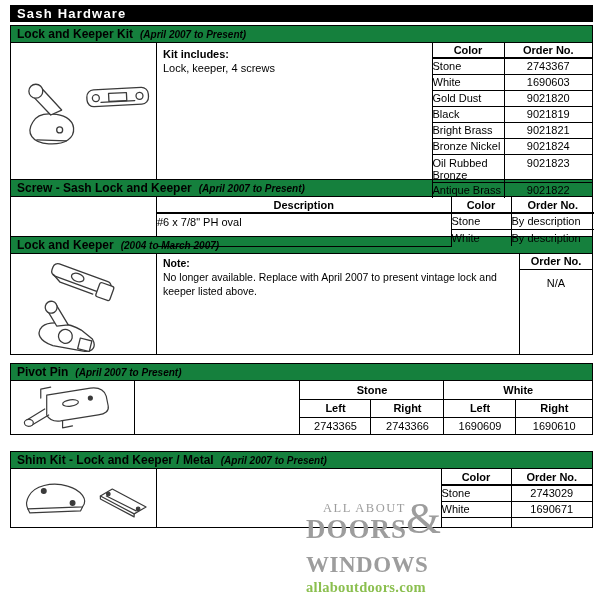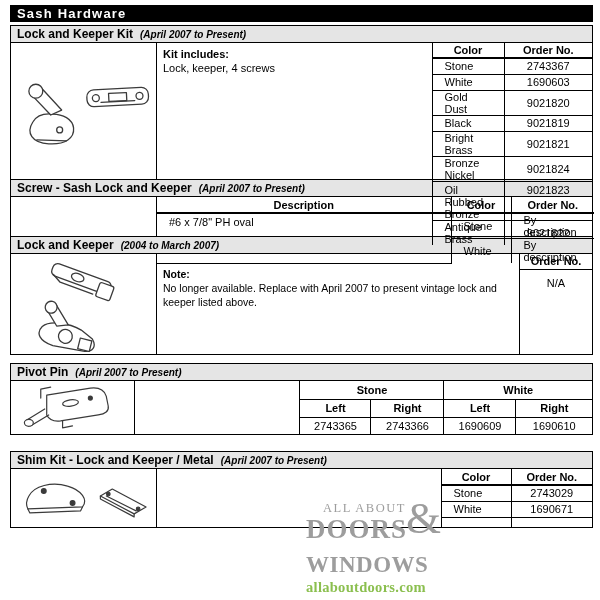--- a/index.html
+++ b/index.html
@@ -12,36 +12,36 @@
   .titlebar{
     background:#000;color:#fff;font-weight:bold;font-size:13px;
     letter-spacing:1.2px;height:17px;line-height:17px;padding-left:7px;
     box-sizing:border-box;
   }
   .sec{border:1px solid #000;margin-top:-1px;background:#fff;}
   .sec.first{margin-top:3px;}
   .sec.gap8{margin-top:8px;}
   .sec.gap16{margin-top:16px;}
   .sec-head{
-    background:#e5e5e5;border-bottom:1px solid #000;height:16px;line-height:16px;
+    background:#15803d;border-bottom:1px solid #000;height:16px;line-height:16px;
     padding-left:6px;font-size:12px;white-space:nowrap;
   }
   .sec-title{font-weight:bold;}
   .sec-date{font-style:italic;font-weight:bold;font-size:10px;margin-left:7px;}
   .sec-body{display:flex;align-items:stretch;box-sizing:border-box;}
   .img-cell{
     border-right:1px solid #000;flex:0 0 auto;box-sizing:border-box;
     display:flex;align-items:flex-start;justify-content:center;overflow:hidden;
   }
   .mid-cell{flex:1 1 auto;padding:4px 6px;font-size:11px;line-height:14px;box-sizing:border-box;}
   .bold{font-weight:bold;}
-  .note-cell{padding-top:13px;font-size:10.5px;line-height:14px;}
+  .note-cell{padding-top:2px;font-size:10.5px;line-height:14px;}
   table.ctable{border-collapse:collapse;table-layout:fixed;flex:0 0 auto;height:100%;}
   .ctable th,.ctable td{
-    border:1px solid #000;font-size:11px;padding:0 12px;overflow:hidden;
+    border:1px solid #000;font-size:11px;padding:0 0;overflow:hidden;
     line-height:12px;box-sizing:border-box;
   }
   .ctable th{font-weight:bold;text-align:center;}
   .ctable td{vertical-align:middle;}
   .ctable tr.hdr th{border-bottom-width:2px;}
   td.cname{text-align:left;}
   td.cnum{text-align:center;}
   td.vtop{vertical-align:top;padding-top:2px;}
   
   .flush-top tr:first-child > *{border-top:none;}

